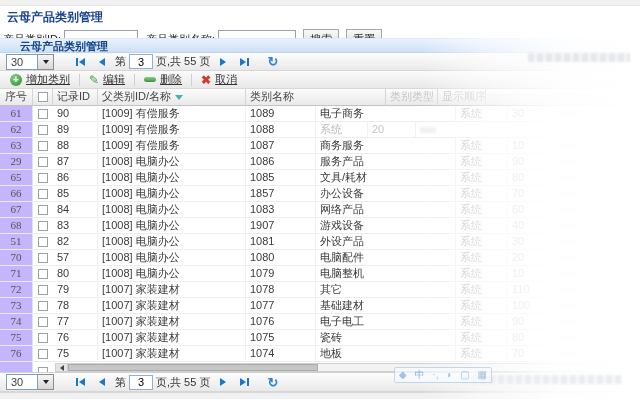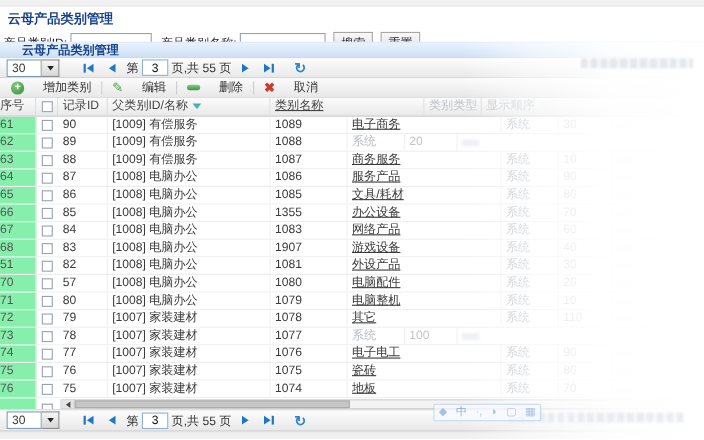--- a/index.html
+++ b/index.html
@@ -36,47 +36,47 @@
   .tri-right{width:0;height:0;border-top:4px solid transparent;border-bottom:4px solid transparent;border-left:6px solid #1c76cc;}
   .vbar{width:2px;height:8px;background:#1c76cc;margin:0 1px;}
   .ptext{color:#333;margin:0 3px;}
   .pinput{box-sizing:border-box;width:24px;height:15px;border:1px solid #93afce;background:#fff;
           text-align:center;font:11px "Liberation Sans",sans-serif;padding:0;}
   .refresh{margin-left:10px;color:#2f84d4;font-weight:bold;font-size:13px;line-height:13px;cursor:pointer;}
   
   .tbar{box-sizing:border-box;display:flex;align-items:center;height:18px;
         background:linear-gradient(#fbfbfb,#e8e8e8);border-bottom:1px solid #d8d8d8;padding-left:6px;}
   .titem{display:flex;align-items:center;margin:0 4px;cursor:pointer;color:#333;}
-  .titem .lbl{margin-left:17px;}
+  .titem .lbl{margin-left:4px;text-decoration:underline;}
   .tsep{width:1px;height:12px;background:#cfcfcf;margin:0 5px;}
   .ic-add{box-sizing:border-box;width:12px;height:12px;border-radius:50%;
           background:radial-gradient(circle at 35% 30%,#7fcb7f,#2f8f2f);color:#fff;
           font-weight:bold;font-size:10px;line-height:12px;text-align:center;}
   .ic-edit{color:#3f9c3f;font-size:12px;line-height:12px;}
   .ic-del{width:12px;height:5px;border-radius:3px;background:linear-gradient(#8ccb8c,#3c963c);}
   .ic-cancel{color:#d03a2e;font-weight:bold;font-size:12px;line-height:12px;}
   
   .ghead{display:flex;height:17px;}
   .h{box-sizing:border-box;height:17px;line-height:15px;padding-left:4px;overflow:hidden;white-space:nowrap;
      background:linear-gradient(#fcfcfc,#e9e9e9);border-right:1px solid #d5d5d5;border-bottom:1px solid #c3c3c3;color:#444;}
   .h.faded{color:#c0c5cb;}
   .sortarrow{display:inline-block;width:0;height:0;margin-left:4px;vertical-align:middle;
              border-left:4px solid transparent;border-right:4px solid transparent;border-top:5px solid #45b0b0;}
   
   .gbody{height:256px;overflow:hidden;}
   .grow{display:flex;box-sizing:border-box;height:16px;border-bottom:1px solid #ededed;background:#fff;}
   .c{box-sizing:border-box;height:15px;line-height:15px;padding-left:4px;overflow:hidden;white-space:nowrap;
      border-right:1px solid #f1f1f1;}
-  .w-seq{width:33px;text-align:left;padding:0;}
-  .c.w-seq{background:#86efac;border-right:1px solid #e2e2e2;color:#555;}
+  .w-seq{width:33px;text-align:center;padding:0;font-family:Liberation Serif, serif;}
+  .c.w-seq{background:#c4b5fd;border-right:1px solid #e2e2e2;color:#555;}
   .w-chk{width:20px;display:flex;align-items:center;justify-content:center;padding:0;}
   .w-rid{width:45px;}
   .w-par{width:148px;}
   .w-cid{width:70px;}
-  .w-cnm{width:140px;text-decoration:underline;}
+  .w-cnm{width:140px;}
   .w-ctp{width:52px;}
   .w-ord{width:48px;}
   .w-ext{flex:1;border-right:none;}
   .c.w-ctp{color:#b6bbc1;}
   .c.w-ord{color:#c2c6cb;}
   .cb{box-sizing:border-box;width:10px;height:10px;border:1px solid #99a1ad;background:#fff;}
   .blurchip{display:inline-block;width:16px;height:6px;margin-top:5px;background:#eef0f3;border-radius:1px;filter:blur(1px);}
   
   .scrollzone{position:relative;height:10px;overflow:hidden;background:#fff;}
   .partialrow{position:absolute;top:0;left:0;right:0;height:10px;display:flex;}
@@ -221,21 +221,21 @@
           </div>
           <div class="c w-rid">88</div>
           <div class="c w-par">[1009] 有偿服务</div>
           <div class="c w-cid">1087</div>
           <div class="c w-cnm">商务服务</div>
           <div class="c w-ctp">系统</div>
           <div class="c w-ord">10</div>
           <div class="c w-ext"><span class="blurchip"></span></div>
         </div>
         <div class="grow">
-          <div class="c w-seq">64</div>
+          <div class="c w-seq">29</div>
           <div class="w-chk">
             <span class="cb"></span>
           </div>
           <div class="c w-rid">87</div>
           <div class="c w-par">[1008] 电脑办公</div>
           <div class="c w-cid">1086</div>
           <div class="c w-cnm">服务产品</div>
           <div class="c w-ctp">系统</div>
           <div class="c w-ord">90</div>
           <div class="c w-ext"><span class="blurchip"></span></div>
@@ -253,21 +253,21 @@
           <div class="c w-ord">80</div>
           <div class="c w-ext"><span class="blurchip"></span></div>
         </div>
         <div class="grow">
           <div class="c w-seq">66</div>
           <div class="w-chk">
             <span class="cb"></span>
           </div>
           <div class="c w-rid">85</div>
           <div class="c w-par">[1008] 电脑办公</div>
-          <div class="c w-cid">1355</div>
+          <div class="c w-cid">1857</div>
           <div class="c w-cnm">办公设备</div>
           <div class="c w-ctp">系统</div>
           <div class="c w-ord">70</div>
           <div class="c w-ext"><span class="blurchip"></span></div>
         </div>
         <div class="grow">
           <div class="c w-seq">67</div>
           <div class="w-chk">
             <span class="cb"></span>
           </div>
@@ -345,20 +345,21 @@
           <div class="c w-ext"><span class="blurchip"></span></div>
         </div>
         <div class="grow">
           <div class="c w-seq">73</div>
           <div class="w-chk">
             <span class="cb"></span>
           </div>
           <div class="c w-rid">78</div>
           <div class="c w-par">[1007] 家装建材</div>
           <div class="c w-cid">1077</div>
+          <div class="c w-cnm">基础建材</div>
           <div class="c w-ctp">系统</div>
           <div class="c w-ord">100</div>
           <div class="c w-ext"><span class="blurchip"></span></div>
         </div>
         <div class="grow">
           <div class="c w-seq">74</div>
           <div class="w-chk">
             <span class="cb"></span>
           </div>
           <div class="c w-rid">77</div>

